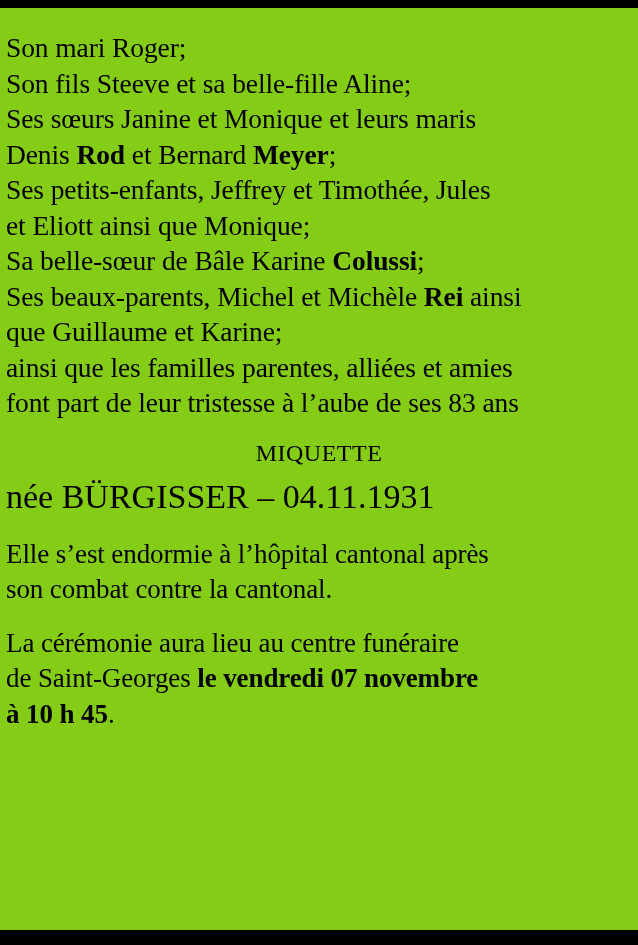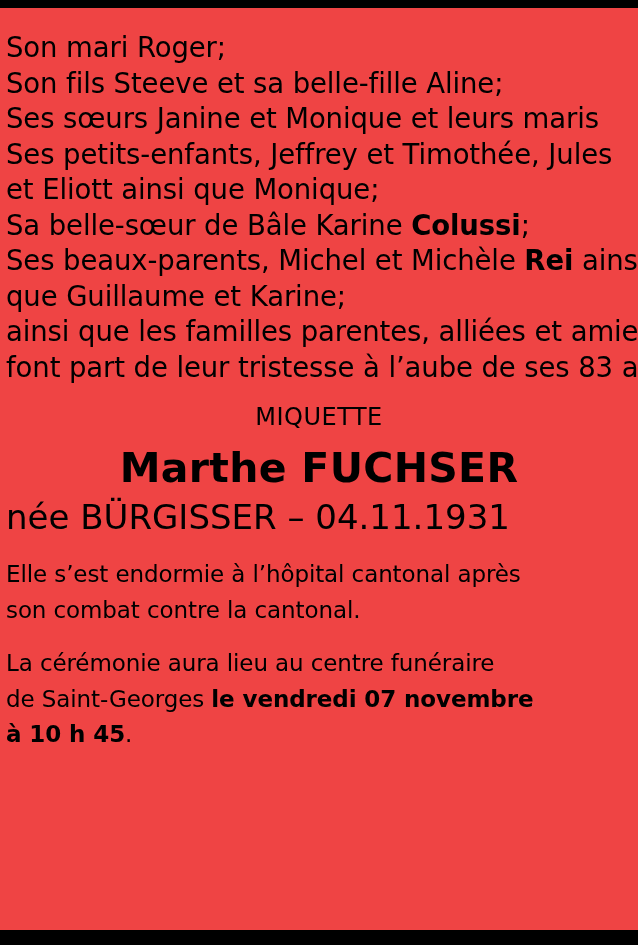--- a/index.html
+++ b/index.html
@@ -12,23 +12,24 @@
     background: #000000;
     font-family: "DejaVu Sans", sans-serif;
     overflow: hidden;
   }
   .notice {
     position: absolute;
     left: 0;
     top: 8px;
     width: 638px;
     height: 922px;
-    background: #ef4444;
+    background: #84cc16;
     box-sizing: border-box;
     padding: 22px 6px 10px 6px;
+    font-family: Liberation Serif, serif;
   }
   .family-list {
     font-size: 27.5px;
     line-height: 35.5px;
     color: #000;
     letter-spacing: -0.1px;
   }
   .family-list .line {
     white-space: nowrap;
   }
@@ -50,51 +51,51 @@
     margin-top: 6px;
     letter-spacing: 0.3px;
   }
   .birth-name {
     font-size: 34px;
     line-height: 44px;
     margin-top: 2px;
     letter-spacing: 0px;
   }
   .para {
-    font-size: 23px;
+    font-size: 27px;
     line-height: 35.5px;
     color: #000;
     margin-top: 18px;
     letter-spacing: -0.1px;
   }
   .para b {
     font-weight: bold;
   }
   .para .line {
     white-space: nowrap;
   }
 </style>
 </head>
 <body>
 
 <div class="notice">
   <div class="family-list">
       <div class="line"><span>Son mari Roger;</span></div>
       <div class="line"><span>Son fils Steeve et sa belle-fille Aline;</span></div>
       <div class="line"><span>Ses sœurs Janine et Monique et leurs maris</span></div>
+      <div class="line"><span>Denis </span><b>Rod</b><span> et Bernard </span><b>Meyer</b><span>;</span></div>
       <div class="line"><span>Ses petits-enfants, Jeffrey et Timothée, Jules</span></div>
       <div class="line"><span>et Eliott ainsi que Monique;</span></div>
       <div class="line"><span>Sa belle-sœur de Bâle Karine </span><b>Colussi</b><span>;</span></div>
       <div class="line"><span>Ses beaux-parents, Michel et Michèle </span><b>Rei</b><span> ainsi</span></div>
       <div class="line"><span>que Guillaume et Karine;</span></div>
       <div class="line"><span>ainsi que les familles parentes, alliées et amies</span></div>
       <div class="line"><span>font part de leur tristesse à l’aube de ses 83 ans</span></div>
     </div>
   <div class="nickname">MIQUETTE</div>
-  <div class="main-name">Marthe FUCHSER</div>
   <div class="birth-name">née BÜRGISSER – 04.11.1931</div>
   <div>
       <div class="para">
         <div class="line"><span>Elle s’est endormie à l’hôpital cantonal après</span></div>
         <div class="line"><span>son combat contre la cantonal.</span></div>
       </div>
       <div class="para">
         <div class="line"><span>La cérémonie aura lieu au centre funéraire</span></div>
         <div class="line"><span>de Saint-Georges </span><b>le vendredi 07 novembre</b></div>
         <div class="line"><b>à 10 h 45</b><span>.</span></div>

